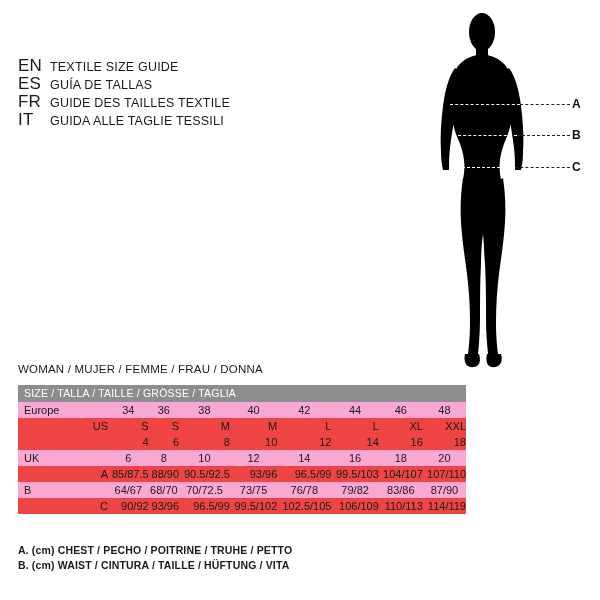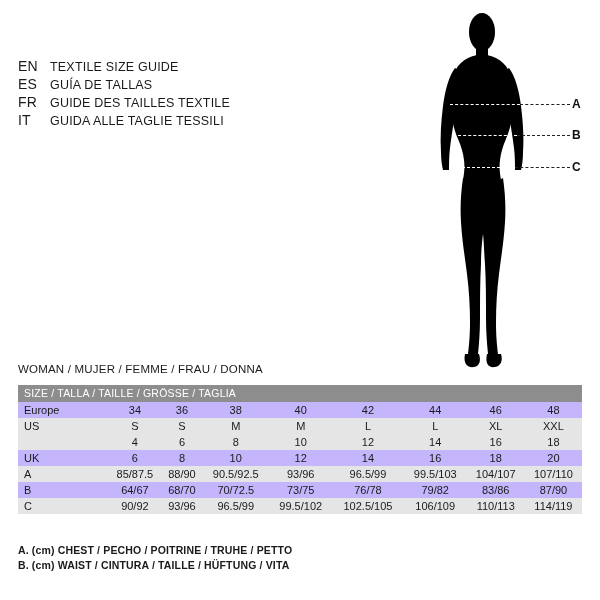--- a/index.html
+++ b/index.html
@@ -32,21 +32,21 @@
     display: flex;
     align-items: baseline;
     height: 18px;
     line-height: 18px;
     font-size: 12.5px;
     letter-spacing: 0.2px;
   }
   .lang-code {
     width: 32px;
     flex: 0 0 32px;
-    font-size: 14px;
+    font-size: 17px;
   }
   .lang-text {
     font-size: 12.5px;
     margin-top: 44px;
   }
 
   
   .figure-wrap {
     position: absolute;
     top: 6px;
@@ -82,21 +82,21 @@
     font-size: 11.5px;
     font-weight: normal;
     letter-spacing: 0.2px;
   }
 
   
   .size-table {
     position: absolute;
     left: 18px;
     top: 385px;
-    width: 564px;
+    width: 448px;
     border-collapse: collapse;
     font-size: 11px;
   }
   .size-table td, .size-table th {
     padding: 0;
     margin: 0;
     height: 16px;
     line-height: 16px;
     font-weight: normal;
     text-align: center;
@@ -105,24 +105,25 @@
     background: #8d8d8d;
     color: #ffffff;
     font-size: 10.5px;
     text-align: left;
     padding-left: 6px;
     letter-spacing: 0.2px;
     height: 17px;
     line-height: 17px;
   }
   .size-table tr.band-dark td {
-    background: #c4b5fd;
+    background: #f9a8d4;
   }
   .size-table tr.band-light td {
-    background: #e5e5e5;
+    background: #ef4444;
+    text-align: right;
   }
   .size-table td.label-col {
     text-align: left;
     padding-left: 6px;
     width: 84px;
   }
 
   
   .notes {
     position: absolute;

